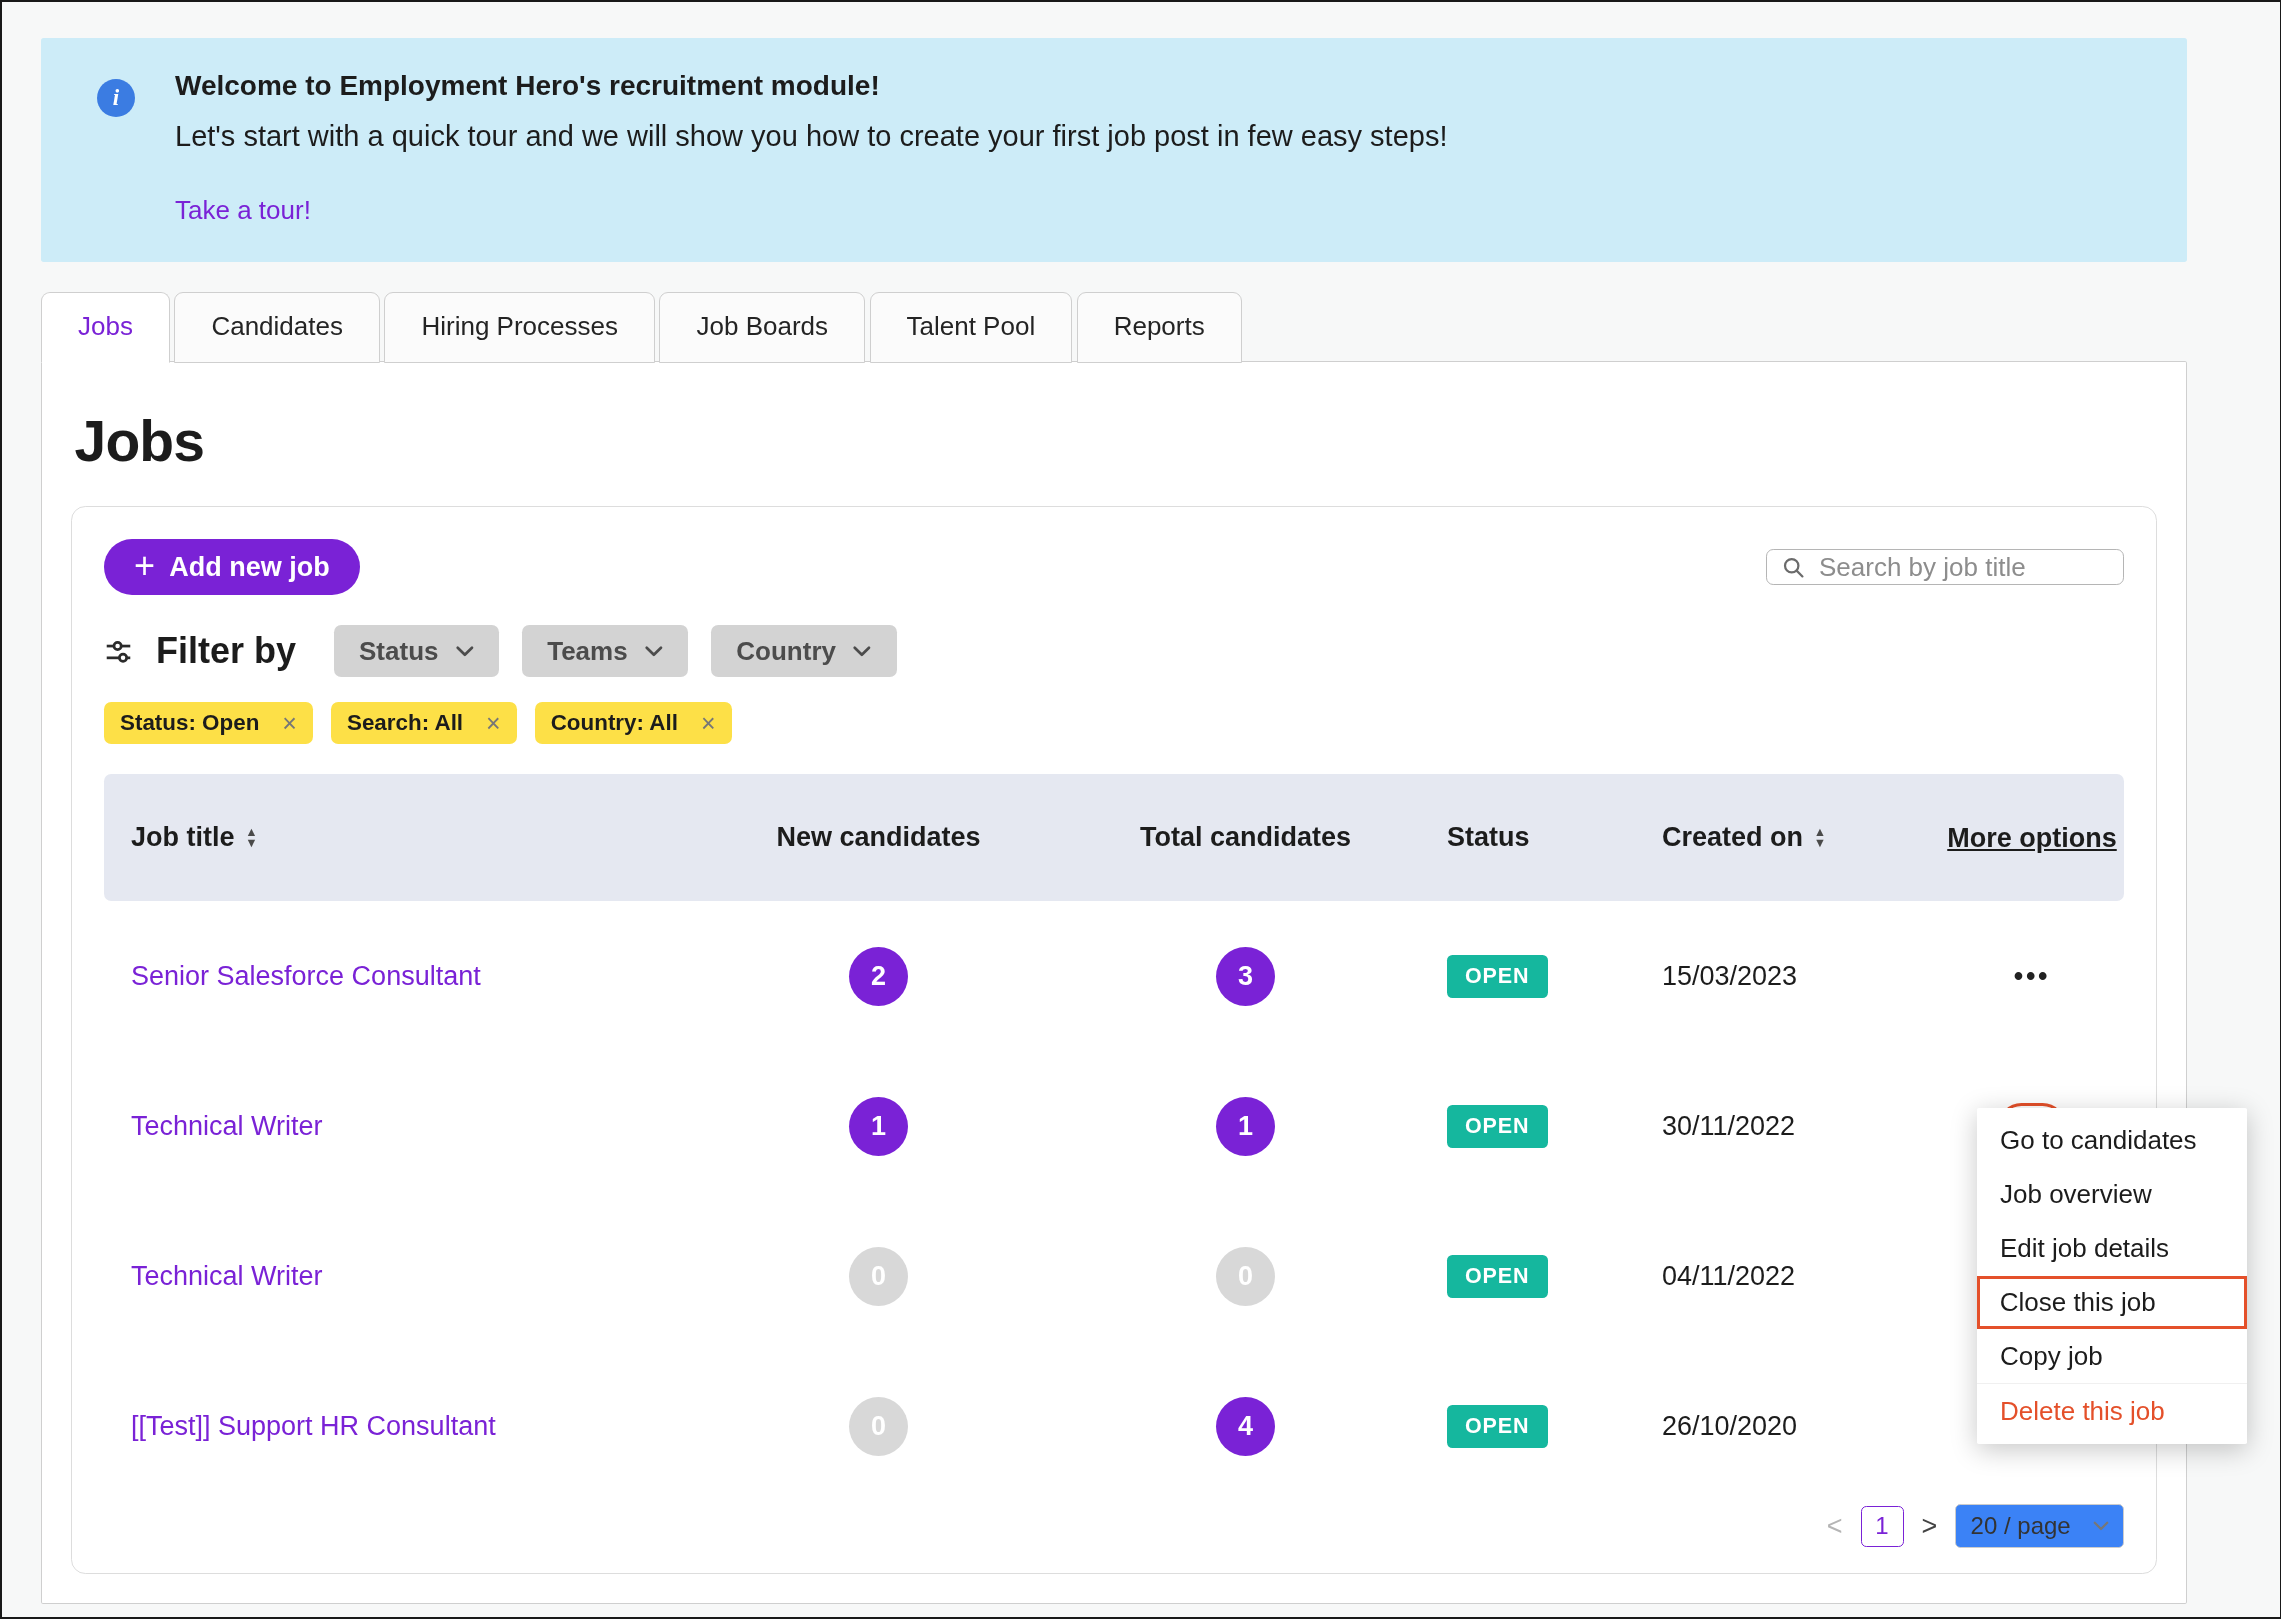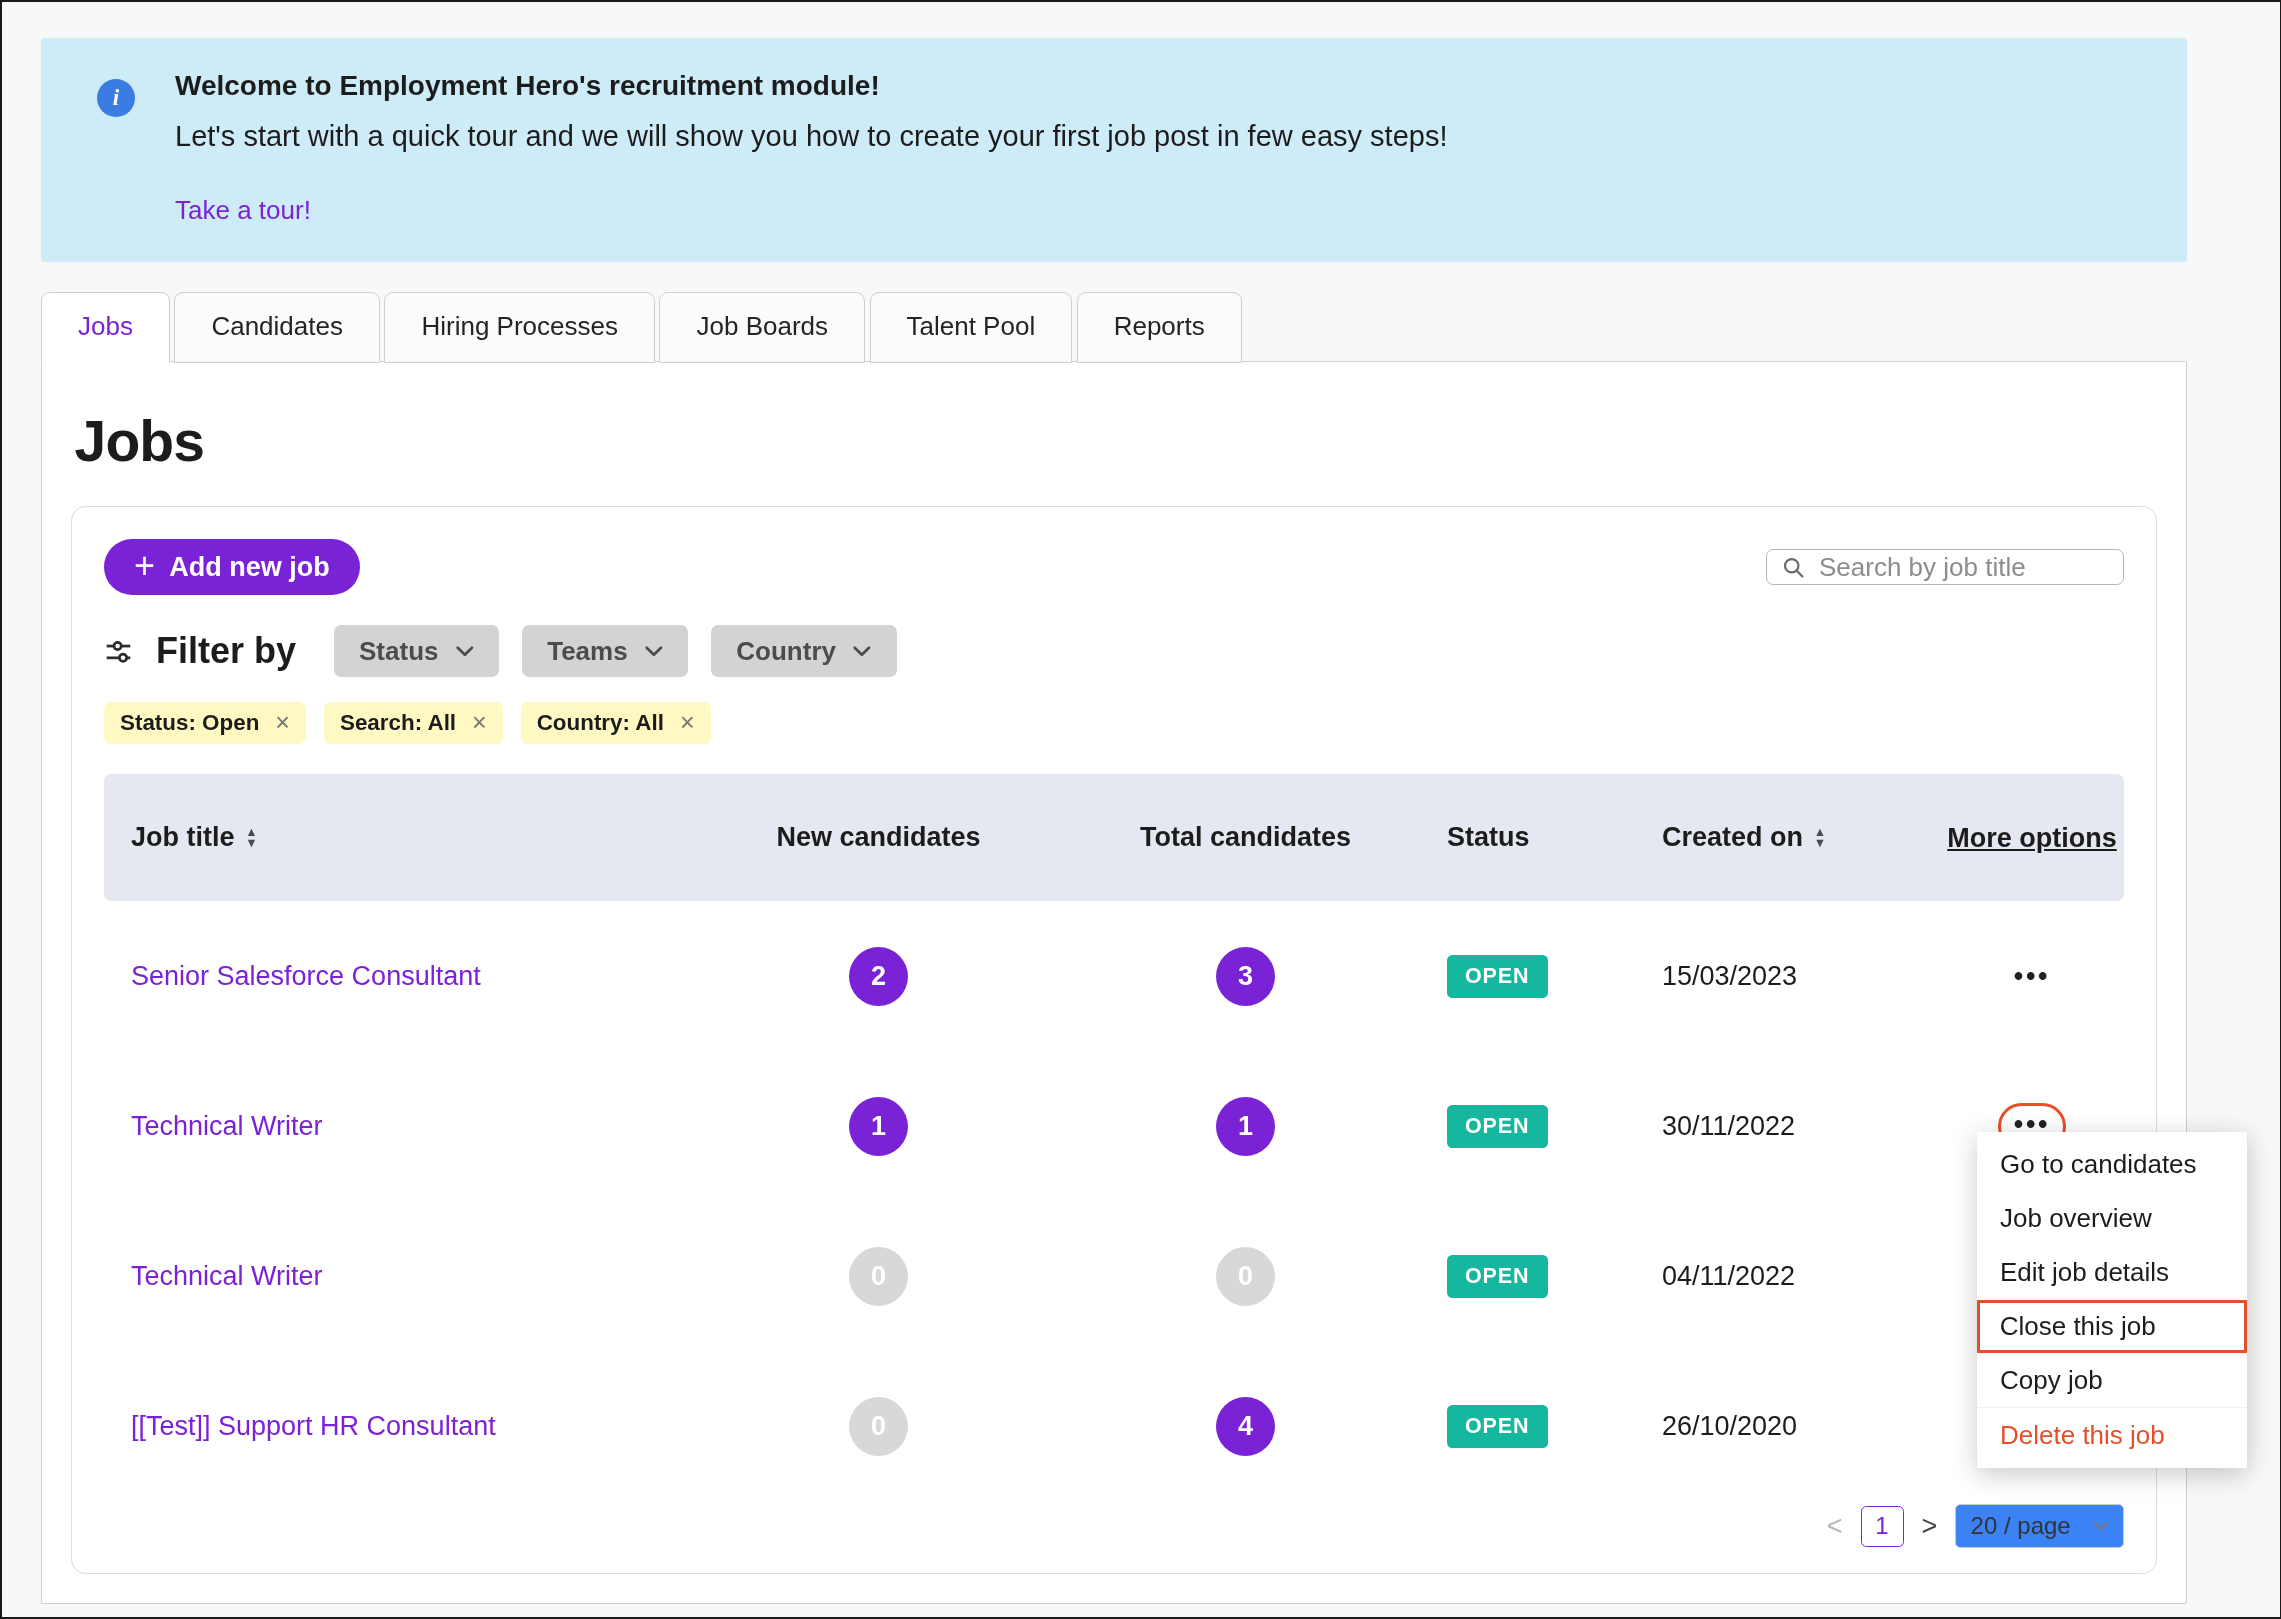--- a/index.html
+++ b/index.html
@@ -70,21 +70,21 @@
   .filter-row{display:flex;align-items:center;gap:23px;margin-top:30px;}
   .filter-label{font-size:36px;font-weight:700;margin-right:15px;}
   .pill{
     display:flex;align-items:center;gap:16px;background:#d3d3d3;border:none;border-radius:7.2px;
     height:52px;padding:0 25px;font-size:26px;font-weight:700;color:#4c4c4c;font-family:inherit;cursor:pointer;
   }
 
   
   .chips-row{display:flex;gap:18px;margin-top:25px;}
   .chip{
-    display:flex;align-items:flex-start;gap:16px;background:#fef9c3;border-radius:7.2px;
+    display:flex;align-items:center;gap:23px;background:#fde047;border-radius:7.2px;
     padding:8px 16px;font-size:22.4px;font-weight:700;color:#1c1c1c;
   }
   .chip-x{color:#777;font-size:25px;font-weight:400;cursor:pointer;line-height:1;}
 
   
   .grid{display:grid;grid-template-columns:591px 367px 367px 215px 296px 1fr;align-items:center;}
   .thead{
     background:#e5e8f1;border-radius:7.2px;height:127px;font-size:27px;font-weight:700;margin-top:30px;
   }
   .th-first{padding-left:27px;display:flex;align-items:center;gap:10.7px;}
@@ -108,21 +108,21 @@
     display:inline-block;background:var(--teal);color:#fff;font-size:21.5px;font-weight:700;
     letter-spacing:0.9px;padding:9px 18px;border-radius:5.4px;
   }
   .dots{font-size:27px;letter-spacing:2.7px;color:#222;font-weight:700;cursor:pointer;line-height:1;}
   .ring{
     display:inline-block;border:3.6px solid var(--danger);border-radius:27px;padding:5.4px 12.5px 9px;line-height:1;
   }
 
   
   .menu{
-    position:absolute;left:1975px;top:1130px;width:270px;background:#fff;z-index:10;
+    position:absolute;left:1975px;top:1106px;width:270px;background:#fff;z-index:10;
     box-shadow:0 5.4px 27px rgba(0,0,0,.22);padding:5.4px 0;border-radius:1.8px;
   }
   .menu-item{font-size:26px;padding:11.6px 23px;cursor:pointer;color:#1c1c1c;}
   .menu-item.highlight{border:3.6px solid var(--danger);padding:8px 19.7px;}
   .menu-item.danger{color:var(--danger);border-top:1.8px solid #f0f0f0;}
 
   
   .pagination{
     position:absolute;right:32px;bottom:25px;display:flex;align-items:center;gap:18px;
     font-size:24px;color:#555;

